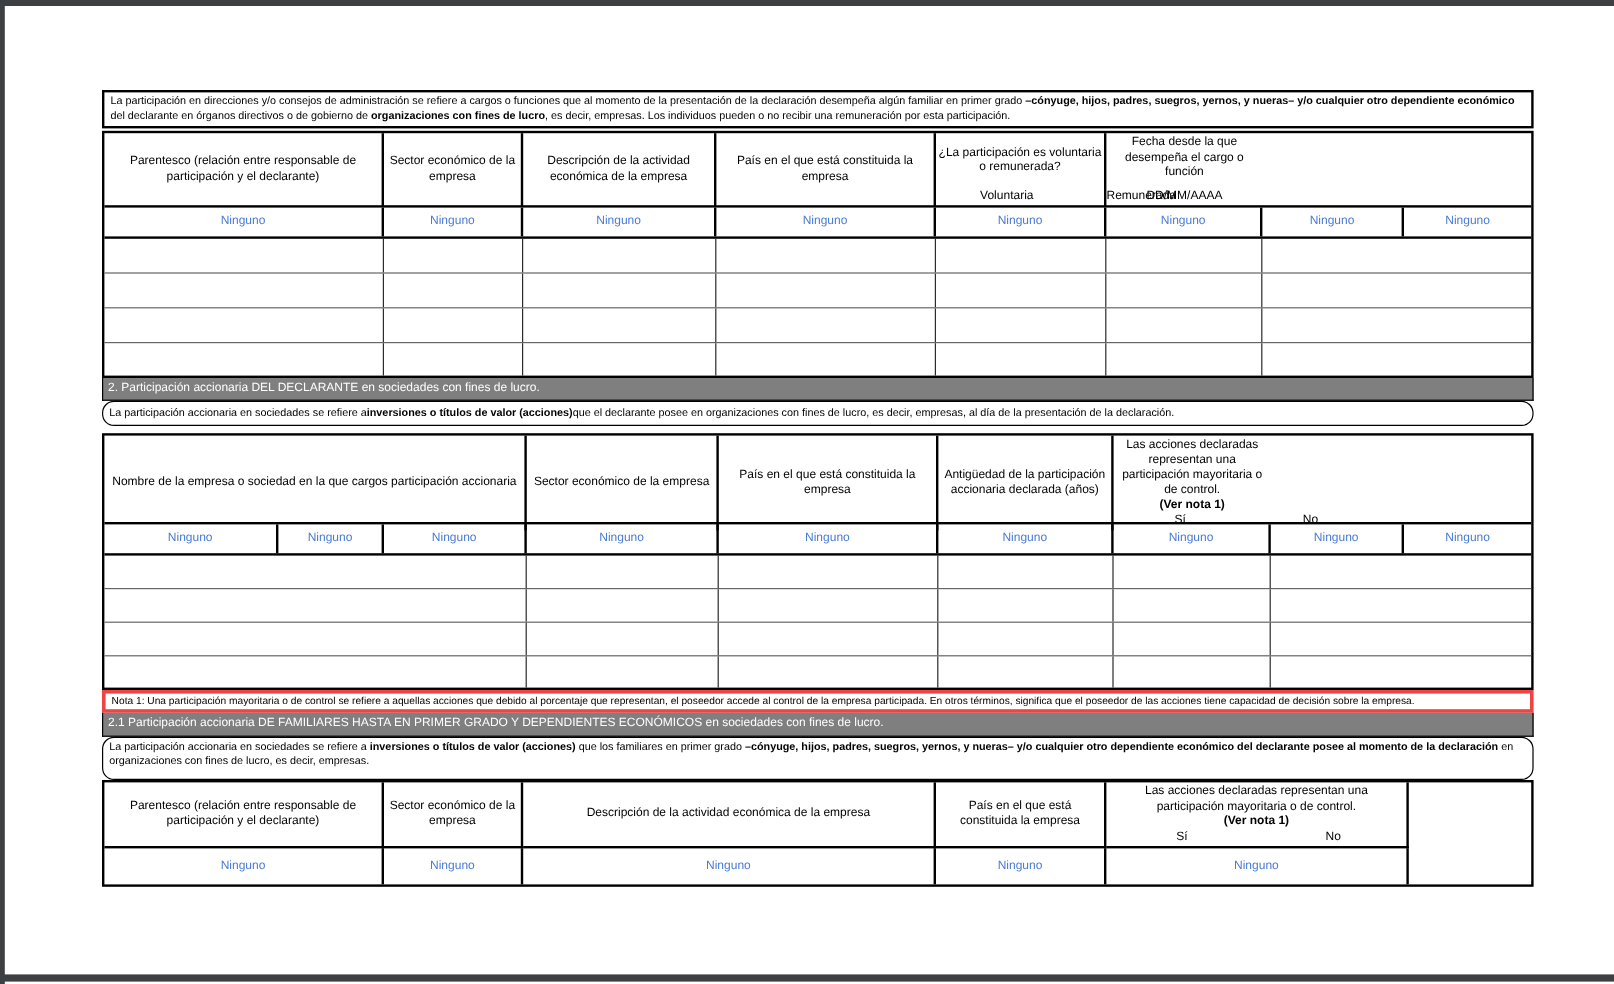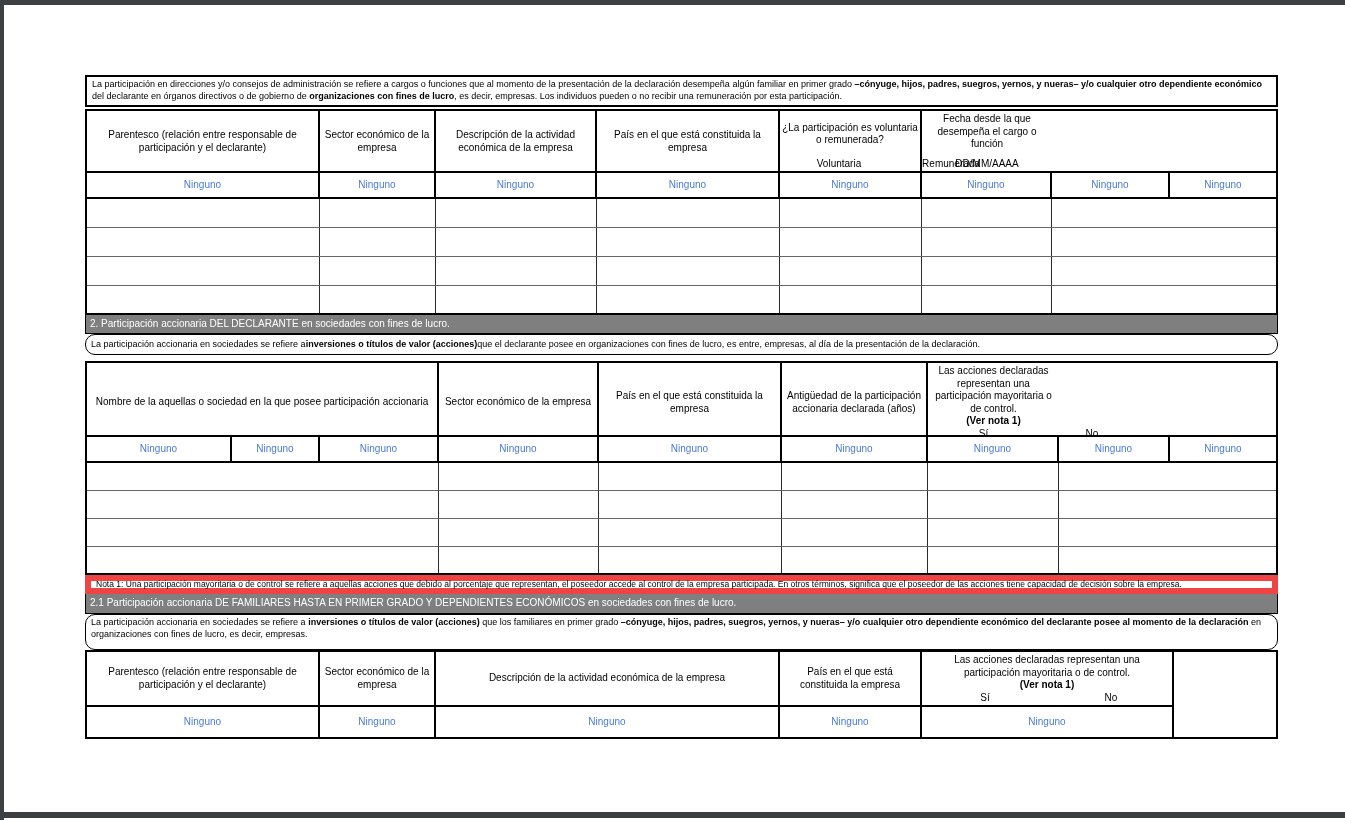--- a/index.html
+++ b/index.html
@@ -8,21 +8,21 @@
   :root { --accent:#4a7bd5; --barbg:#7f7f7f; --frame:#3c4043; }
 
   .frame-top    { position:absolute; top:0; left:0; width:1345px; height:5px; background:var(--frame); }
   .frame-left   { position:absolute; top:0; left:0; width:4px; height:820px; background:var(--frame); }
   .frame-bottom { position:absolute; bottom:2px; left:0; width:1345px; height:6px; background:var(--frame); }
 
   .content { position:absolute; left:85px; top:75px; width:1193px; }
 
   .box { border:2px solid #000; font-size:9px; line-height:1.3; padding:2px 5px; }
   .box.thin { border-width:1px;border-radius:10px; }
-  .note { border:6px solid #ef4444; font-size:8.5px; line-height:1.25; padding:2px 5px; }
+  .note { border:3px solid #ef4444; font-size:8.5px; line-height:1.25; padding:2px 5px; }
 
   .bar { background:var(--barbg); color:#fff; font-weight:400; font-size:10px;
          border:1px solid #000; border-top:none; padding:2px 4px; line-height:1.3; }
 
   .tbl { border:2px solid #000; background:#fff; }
   .row { display:grid; }
   .row > .c { border-right:2px solid #000; display:flex; flex-direction:column;
               align-items:center; justify-content:center; text-align:center;
               font-size:10px; line-height:1.25; padding:2px 4px; }
   .row > .c:last-child { border-right:none; }
@@ -135,28 +135,28 @@
         <div class="c"></div>
         <div class="c"></div>
     </div>
   </div>
 
   <div class="bar" style="height:19px;">2. Participación accionaria DEL DECLARANTE en sociedades con fines de lucro.</div>
 
   <div class="box thin" style="height:21px; display:flex; align-items:center;">
       <span>La participación accionaria en sociedades se refiere a </span>
       <span class="sp-b">inversiones o títulos de valor (acciones)</span>
-      <span> que el declarante posee en organizaciones con fines de lucro, es entre, empresas, al día de la presentación de la declaración.</span>
+      <span> que el declarante posee en organizaciones con fines de lucro, es decir, empresas, al día de la presentación de la declaración.</span>
     </div>
 
   <div style="height:6px;"></div>
 
   <div class="tbl">
     <div class="row head r-t2h" style="height:74px;">
-      <div class="c">Nombre de la aquellas o sociedad en la que posee participación accionaria</div>
+      <div class="c">Nombre de la empresa o sociedad en la que cargos participación accionaria</div>
       <div class="c">Sector económico de la empresa</div>
       <div class="c">País en el que está constituida la empresa</div>
       <div class="c">Antigüedad de la participación accionaria declarada (años)</div>
       <div class="c" style="padding:2px 0 0 0;">
         <div class="colq">
           <div style="padding:0 6px;">
             <span>Las acciones declaradas representan una participación mayoritaria o de control.</span><br>
             <span class="nota-b">(Ver nota 1)</span>
           </div>
           <div class="subrow" style="grid-template-columns:111px 106px; margin-top:auto;">

